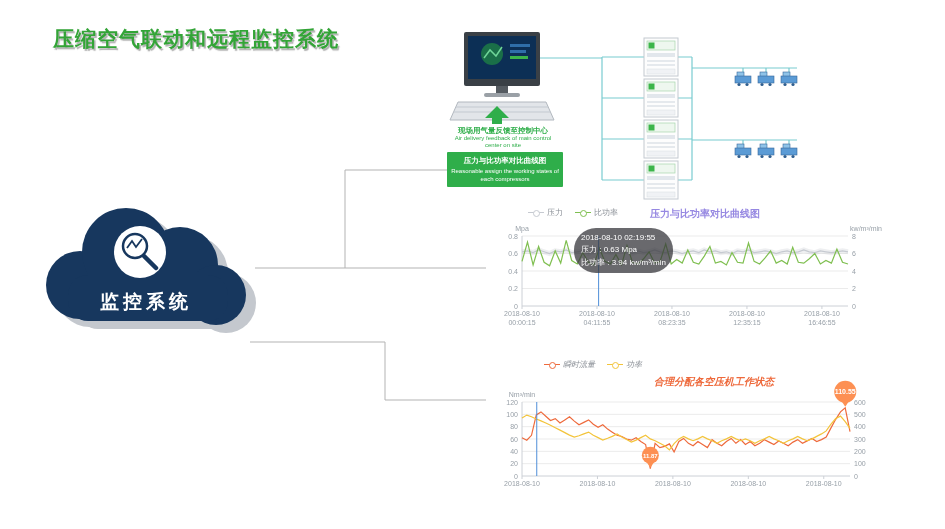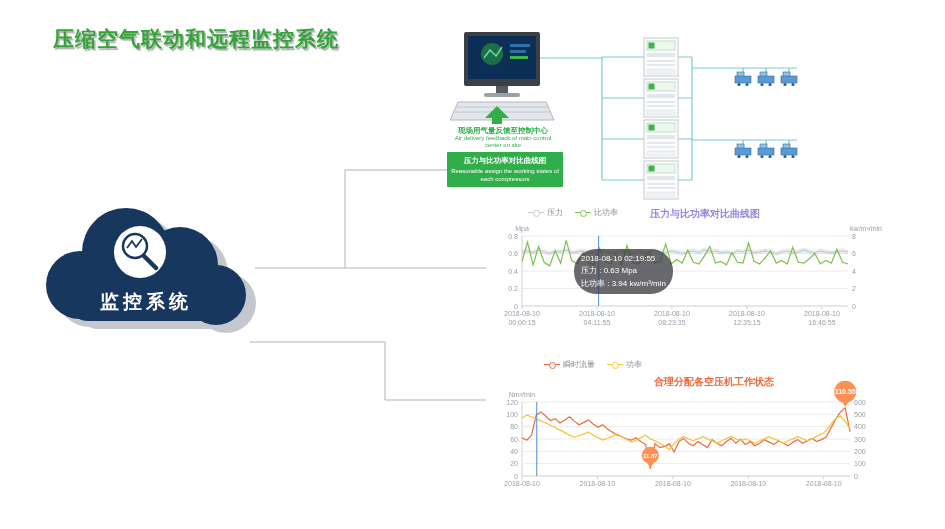--- a/index.html
+++ b/index.html
@@ -19,37 +19,37 @@
   .feedback-en{left:446px;top:135px;width:114px;font-size:6px;line-height:1.2;}
   .assign-box{position:absolute;left:447px;top:152px;width:108px;z-index:2;background:#2fae4a;
               color:#fff;text-align:center;padding:4px 4px;border-radius:1px;}
   .assign-cn{font-size:7.5px;font-weight:bold;margin-bottom:2px;}
   .assign-en{font-size:6px;line-height:1.25;}
 
   .chart{position:absolute;background:#fff;z-index:3;}
   #chart1{left:488px;top:202px;width:396px;height:134px;}
   #chart2{left:488px;top:354px;width:396px;height:154px;}
   .chart-header{position:relative;height:20px;}
-  #chart2 .chart-header{height:36px;}
+  #chart2 .chart-header{height:36px;font-style:italic;}
   .legend{position:absolute;display:flex;gap:12px;}
   #chart1 .legend{left:40px;top:5px;}
   #chart2 .legend{left:56px;top:5px;}
   .legend-item{display:flex;align-items:center;gap:3px;font-size:8px;color:#8a8f96;cursor:pointer;}
   .lg-marker{position:relative;width:16px;height:8px;display:inline-block;}
   .lg-line{position:absolute;left:0;right:0;top:3.5px;height:1px;background:#999;}
   .lg-dot{position:absolute;left:5px;top:1px;width:5px;height:5px;border:1px solid #999;border-radius:50%;background:#fff;}
   .chart-title{position:absolute;font-size:10px;font-weight:bold;color:#9688e2;}
   #chart1 .chart-title{left:162px;top:5px;}
   #chart2 .chart-title{left:166px;top:21px;}
   .chart svg.plot{display:block;overflow:visible;}
   .tick{font-size:7px;fill:#98a0a8;}
   .mp-label{fill:#ffffff;font-weight:bold;}
   .tooltip{position:absolute;background:rgba(55,55,60,.75);color:#fff;border-radius:4px;
            padding:4px 7px;font-size:8px;line-height:1.55;z-index:6;white-space:nowrap;}
-  .tt1{left:86px;top:47px;border-radius:22px;}
+  .tt1{left:86px;top:26px;border-radius:22px;}
   .tt2{left:50px;top:50px;}
 </style>
 </head>
 <body>
 
 <div class="stage">
 
   <h1 class="page-title">压缩空气联动和远程监控系统</h1>
 
   <svg class="connectors" width="945" height="529">

